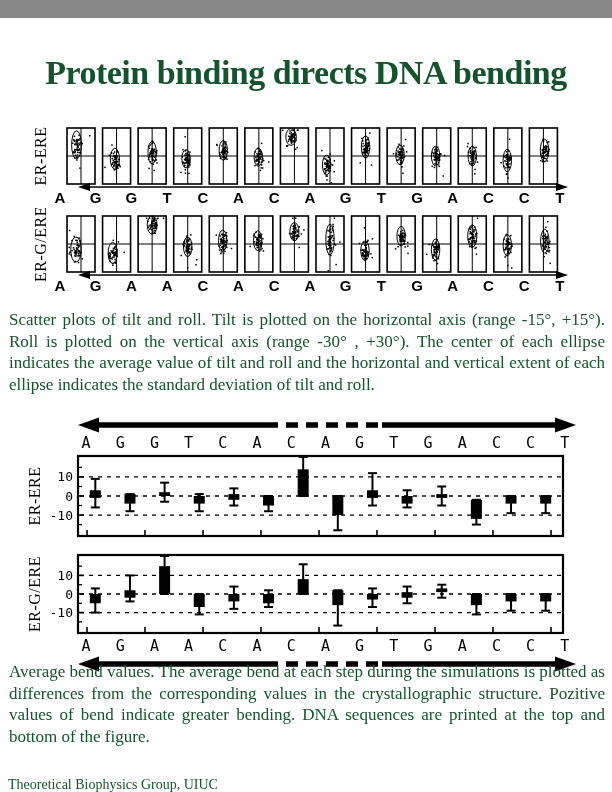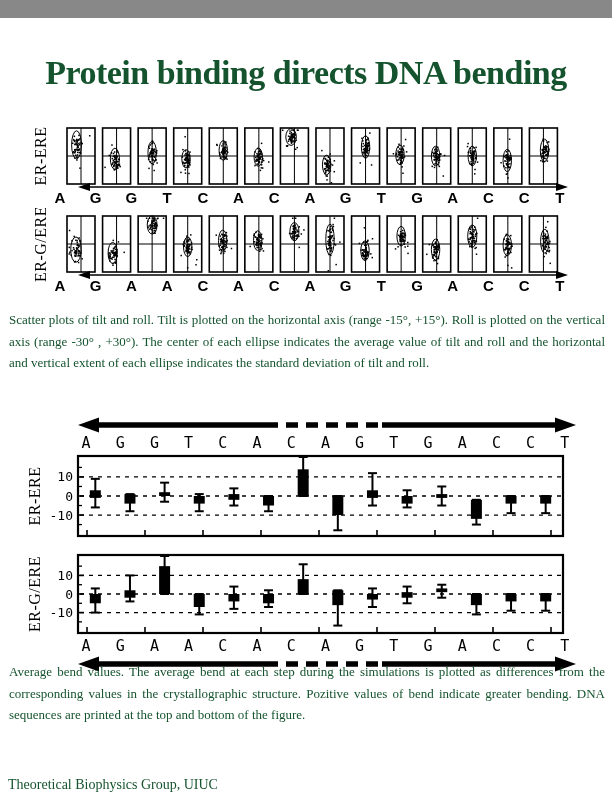--- a/index.html
+++ b/index.html
@@ -11,21 +11,21 @@
   #title{
     position:absolute;top:36px;left:0;width:612px;text-align:center;
     font-size:34px;font-weight:bold;letter-spacing:-0.5px;
     font-family:"Liberation Serif", serif;white-space:nowrap;
   }
   .rowsvg{position:absolute;left:0;width:612px;height:90px;}
   #scatter-row-0{top:102px;}
   #scatter-row-1{top:190px;}
   #figsvg{position:absolute;top:393px;left:0;width:612px;height:268px;}
   .caption{
-    position:absolute;left:9px;width:596px;font-size:13px;line-height:21.5px;
+    position:absolute;left:9px;width:596px;font-size:17px;line-height:21.5px;
     text-align:justify;font-family:"Liberation Serif", serif;
   }
   #caption-scatter{top:291px;}
   #caption-bend{top:643px;}
   #footer{
     position:absolute;top:759px;left:8px;font-size:14px;
     font-family:"Liberation Serif", serif;
   }
   svg text{font-family:"DejaVu Sans Mono", monospace;}
   text.seqsans{font-family:"Liberation Sans", sans-serif;font-weight:bold;}

